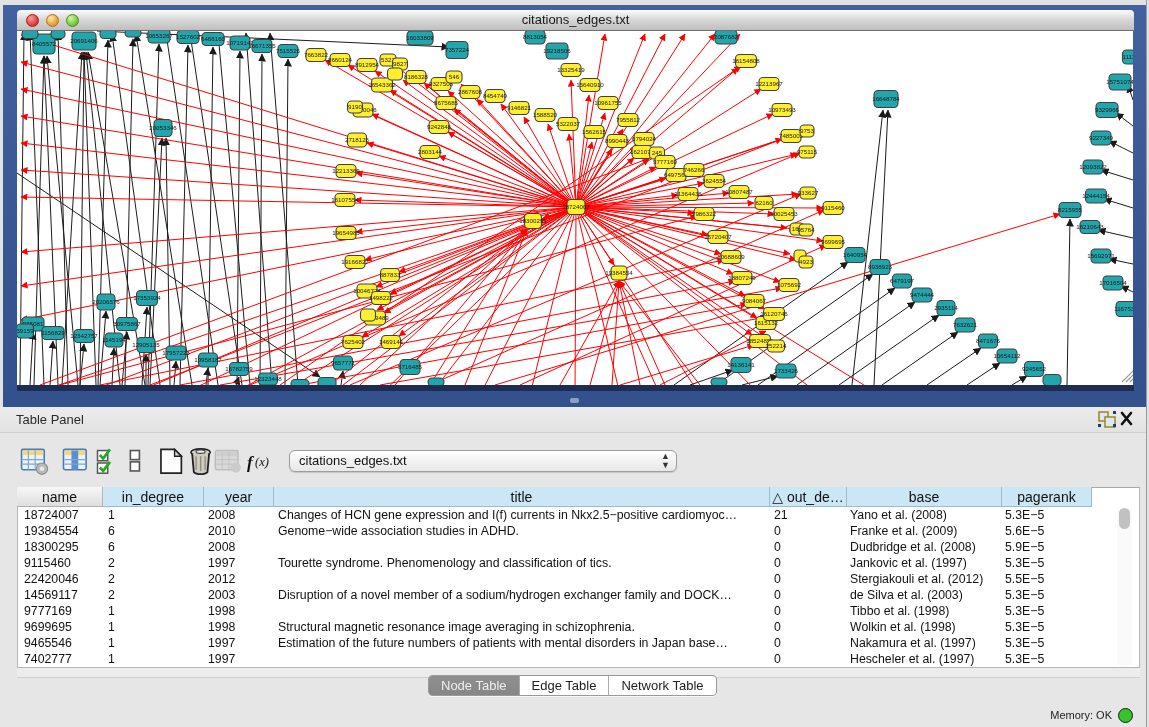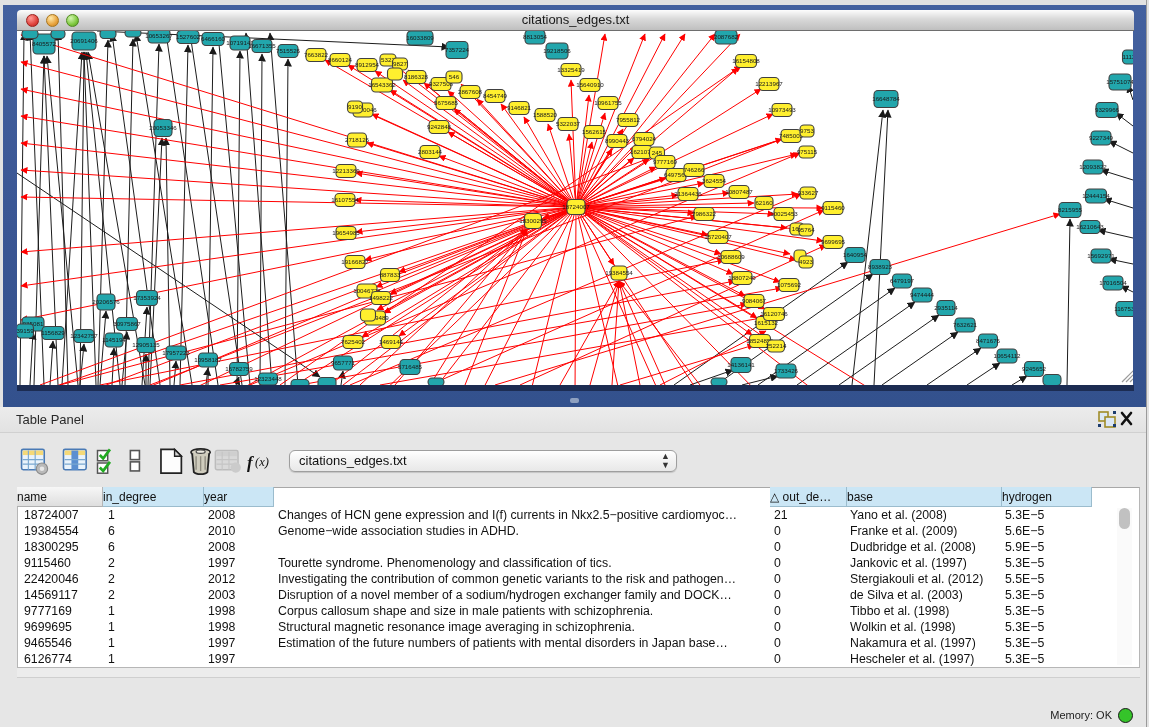--- a/index.html
+++ b/index.html
@@ -12,21 +12,21 @@
 #tl-g{left:49px;background:radial-gradient(circle at 35% 30%,#d2f5b0,#7fc93f 60%,#569423);border:1px solid #4f8a1f}
 #title{position:absolute;left:0;top:0;width:100%;text-align:center;font-size:13px;line-height:20px;color:#1a1a1a;font-weight:500}
 #graph{position:absolute;left:0;top:21px;width:1116px;height:354px;background:#fff;overflow:hidden}
 #winshadow{position:absolute;left:17px;top:385px;width:1117px;height:6px;background:#1c2c52}
 #tpanel{position:absolute;left:0;top:407px;width:1149px;height:320px;background:#e6e6e6}
 #tphead{position:absolute;left:0;top:407px;width:1149px;height:26px;background:linear-gradient(180deg,#ececec,#e2e2e2);border-bottom:1px solid #d0d0d0}
 #tphead span{position:absolute;left:16px;top:5px;font-size:13px;color:#2a2a2a}
 #combo{position:absolute;left:289px;top:450px;width:388px;height:22px;background:linear-gradient(180deg,#ffffff,#f2f2f2 50%,#e8e8e8);border:1px solid #9e9e9e;border-radius:6px;font-size:13px;line-height:20px;color:#111;padding-left:9px;box-shadow:0 1px 1px rgba(0,0,0,.15)}
 #combo .arr{position:absolute;right:6px;top:1px;font-size:9px;line-height:9px;color:#333}
 #tblwrap{position:absolute;left:17px;top:487px;width:1123px;height:181px;background:#fff;border:1px solid #b6b6b6;border-top:1px solid #a8a8a8}
-.hd{position:absolute;top:487px;height:20px;font-size:12px;color:#111;line-height:20px;background:#cbe6f5;border-right:1px solid #9bbccd;border-bottom:1px solid #9bbccd}
+.hd{position:absolute;top:487px;height:20px;font-size:14px;color:#111;text-align:center;line-height:20px;background:#cbe6f5;border-right:1px solid #9bbccd;border-bottom:1px solid #9bbccd}
 .hdg{background:linear-gradient(180deg,#f7f7f7,#dedede);border-right:1px solid #b5b5b5;border-bottom:1px solid #b0b0b0}
 .trow{position:absolute;left:0;top:0;width:1100px;height:16px;font-size:12.3px;color:#111}
 .trow span{position:absolute;top:0;white-space:nowrap;line-height:16px}
 #vsb{position:absolute;left:1117px;top:508px;width:15px;height:157px;background:#fafafa}
 #vsbthumb{position:absolute;left:1119px;top:508px;width:11px;height:21px;border-radius:6px;background:#c1c1c1}
 #hsb{position:absolute;left:17px;top:668px;width:1123px;height:10px;background:#ececec;border-bottom:1px solid #cfcfcf}
 #tabs{position:absolute;left:428px;top:675px;height:21px;border:1px solid #9a9a9a;border-radius:4px;background:#fff;box-shadow:0 1px 0 rgba(255,255,255,.7)}
 .tab{float:left;height:19px;line-height:19px;font-size:13px;padding:0 12px;color:#222;border-right:1px solid #ababab}
 .tab.sel{background:linear-gradient(180deg,#909090,#868686);color:#efefef;border-radius:3px 0 0 3px}
 .tab.last{border-right:none}
@@ -576,23 +576,24 @@
  <circle cx="21" cy="19" r="4.5" fill="#b5b5b5"></circle>
 </g>
 <text x="202" y="19" font-family="Liberation Serif, serif" font-style="italic" font-weight="bold" font-size="15" fill="#111">f</text>
 <text x="209" y="18" font-family="Liberation Serif, serif" font-style="italic" font-size="11" fill="#111">(x)</text>
 </svg>
  <div id="combo">citations_edges.txt<span class="arr">▲<br>▼</span></div>
  <div id="tblwrap"></div>
  <div class="hd hdg" style="left:17px;width:86px">name</div>
  <div class="hd" style="left:103px;width:101px">in_degree</div>
  <div class="hd" style="left:204px;width:70px">year</div>
+ <div class="hd" style="left:274px;width:496px">title</div>
  <div class="hd" style="left:770px;width:77px">△ out_de…</div>
  <div class="hd" style="left:847px;width:155px">base</div>
- <div class="hd" style="left:1002px;width:90px">hydrogen</div>
+ <div class="hd" style="left:1002px;width:90px">pagerank</div>
  <div class="trow" style="top:507px">
       <span style="left:24px">18724007</span>
       <span style="left:108px">1</span>
       <span style="left:208px">2008</span>
       <span style="left:278px">Changes of HCN gene expression and I(f) currents in Nkx2.5−positive cardiomyoc…</span>
       <span style="left:774px">21</span>
       <span style="left:850px">Yano et al. (2008)</span>
       <span style="left:1005px">5.3E−5</span>
     </div>
 <div class="trow" style="top:523px">
@@ -618,39 +619,37 @@
       <span style="left:208px">1997</span>
       <span style="left:278px">Tourette syndrome. Phenomenology and classification of tics.</span>
       <span style="left:774px">0</span>
       <span style="left:850px">Jankovic et al. (1997)</span>
       <span style="left:1005px">5.3E−5</span>
     </div>
 <div class="trow" style="top:571px">
       <span style="left:24px">22420046</span>
       <span style="left:108px">2</span>
       <span style="left:208px">2012</span>
-      <span style="left:278px">Investigating the contribution of common genetic variants to the risk and pathogen…</span>
       <span style="left:774px">0</span>
       <span style="left:850px">Stergiakouli et al. (2012)</span>
       <span style="left:1005px">5.5E−5</span>
     </div>
 <div class="trow" style="top:587px">
       <span style="left:24px">14569117</span>
       <span style="left:108px">2</span>
       <span style="left:208px">2003</span>
       <span style="left:278px">Disruption of a novel member of a sodium/hydrogen exchanger family and DOCK…</span>
       <span style="left:774px">0</span>
       <span style="left:850px">de Silva et al. (2003)</span>
       <span style="left:1005px">5.3E−5</span>
     </div>
 <div class="trow" style="top:603px">
       <span style="left:24px">9777169</span>
       <span style="left:108px">1</span>
       <span style="left:208px">1998</span>
-      <span style="left:278px">Corpus callosum shape and size in male patients with schizophrenia.</span>
       <span style="left:774px">0</span>
       <span style="left:850px">Tibbo et al. (1998)</span>
       <span style="left:1005px">5.3E−5</span>
     </div>
 <div class="trow" style="top:619px">
       <span style="left:24px">9699695</span>
       <span style="left:108px">1</span>
       <span style="left:208px">1998</span>
       <span style="left:278px">Structural magnetic resonance image averaging in schizophrenia.</span>
       <span style="left:774px">0</span>
@@ -660,25 +659,30 @@
 <div class="trow" style="top:635px">
       <span style="left:24px">9465546</span>
       <span style="left:108px">1</span>
       <span style="left:208px">1997</span>
       <span style="left:278px">Estimation of the future numbers of patients with mental disorders in Japan base…</span>
       <span style="left:774px">0</span>
       <span style="left:850px">Nakamura et al. (1997)</span>
       <span style="left:1005px">5.3E−5</span>
     </div>
 <div class="trow" style="top:651px">
-      <span style="left:24px">6126774</span>
+      <span style="left:24px">7402777</span>
       <span style="left:108px">1</span>
       <span style="left:208px">1997</span>
       <span style="left:774px">0</span>
       <span style="left:850px">Hescheler et al. (1997)</span>
       <span style="left:1005px">5.3E−5</span>
     </div>
  <div id="vsb"></div>
     <div id="vsbthumb"></div>
  <div id="hsb"></div>
+ <div id="tabs">
+      <div class="tab sel">Node Table</div>
+      <div class="tab">Edge Table</div>
+      <div class="tab last">Network Table</div>
+    </div>
  <div id="status">Memory: OK</div>
  <div id="memdot"></div>
  <div id="redge"></div>
 </div>
 </body></html>

